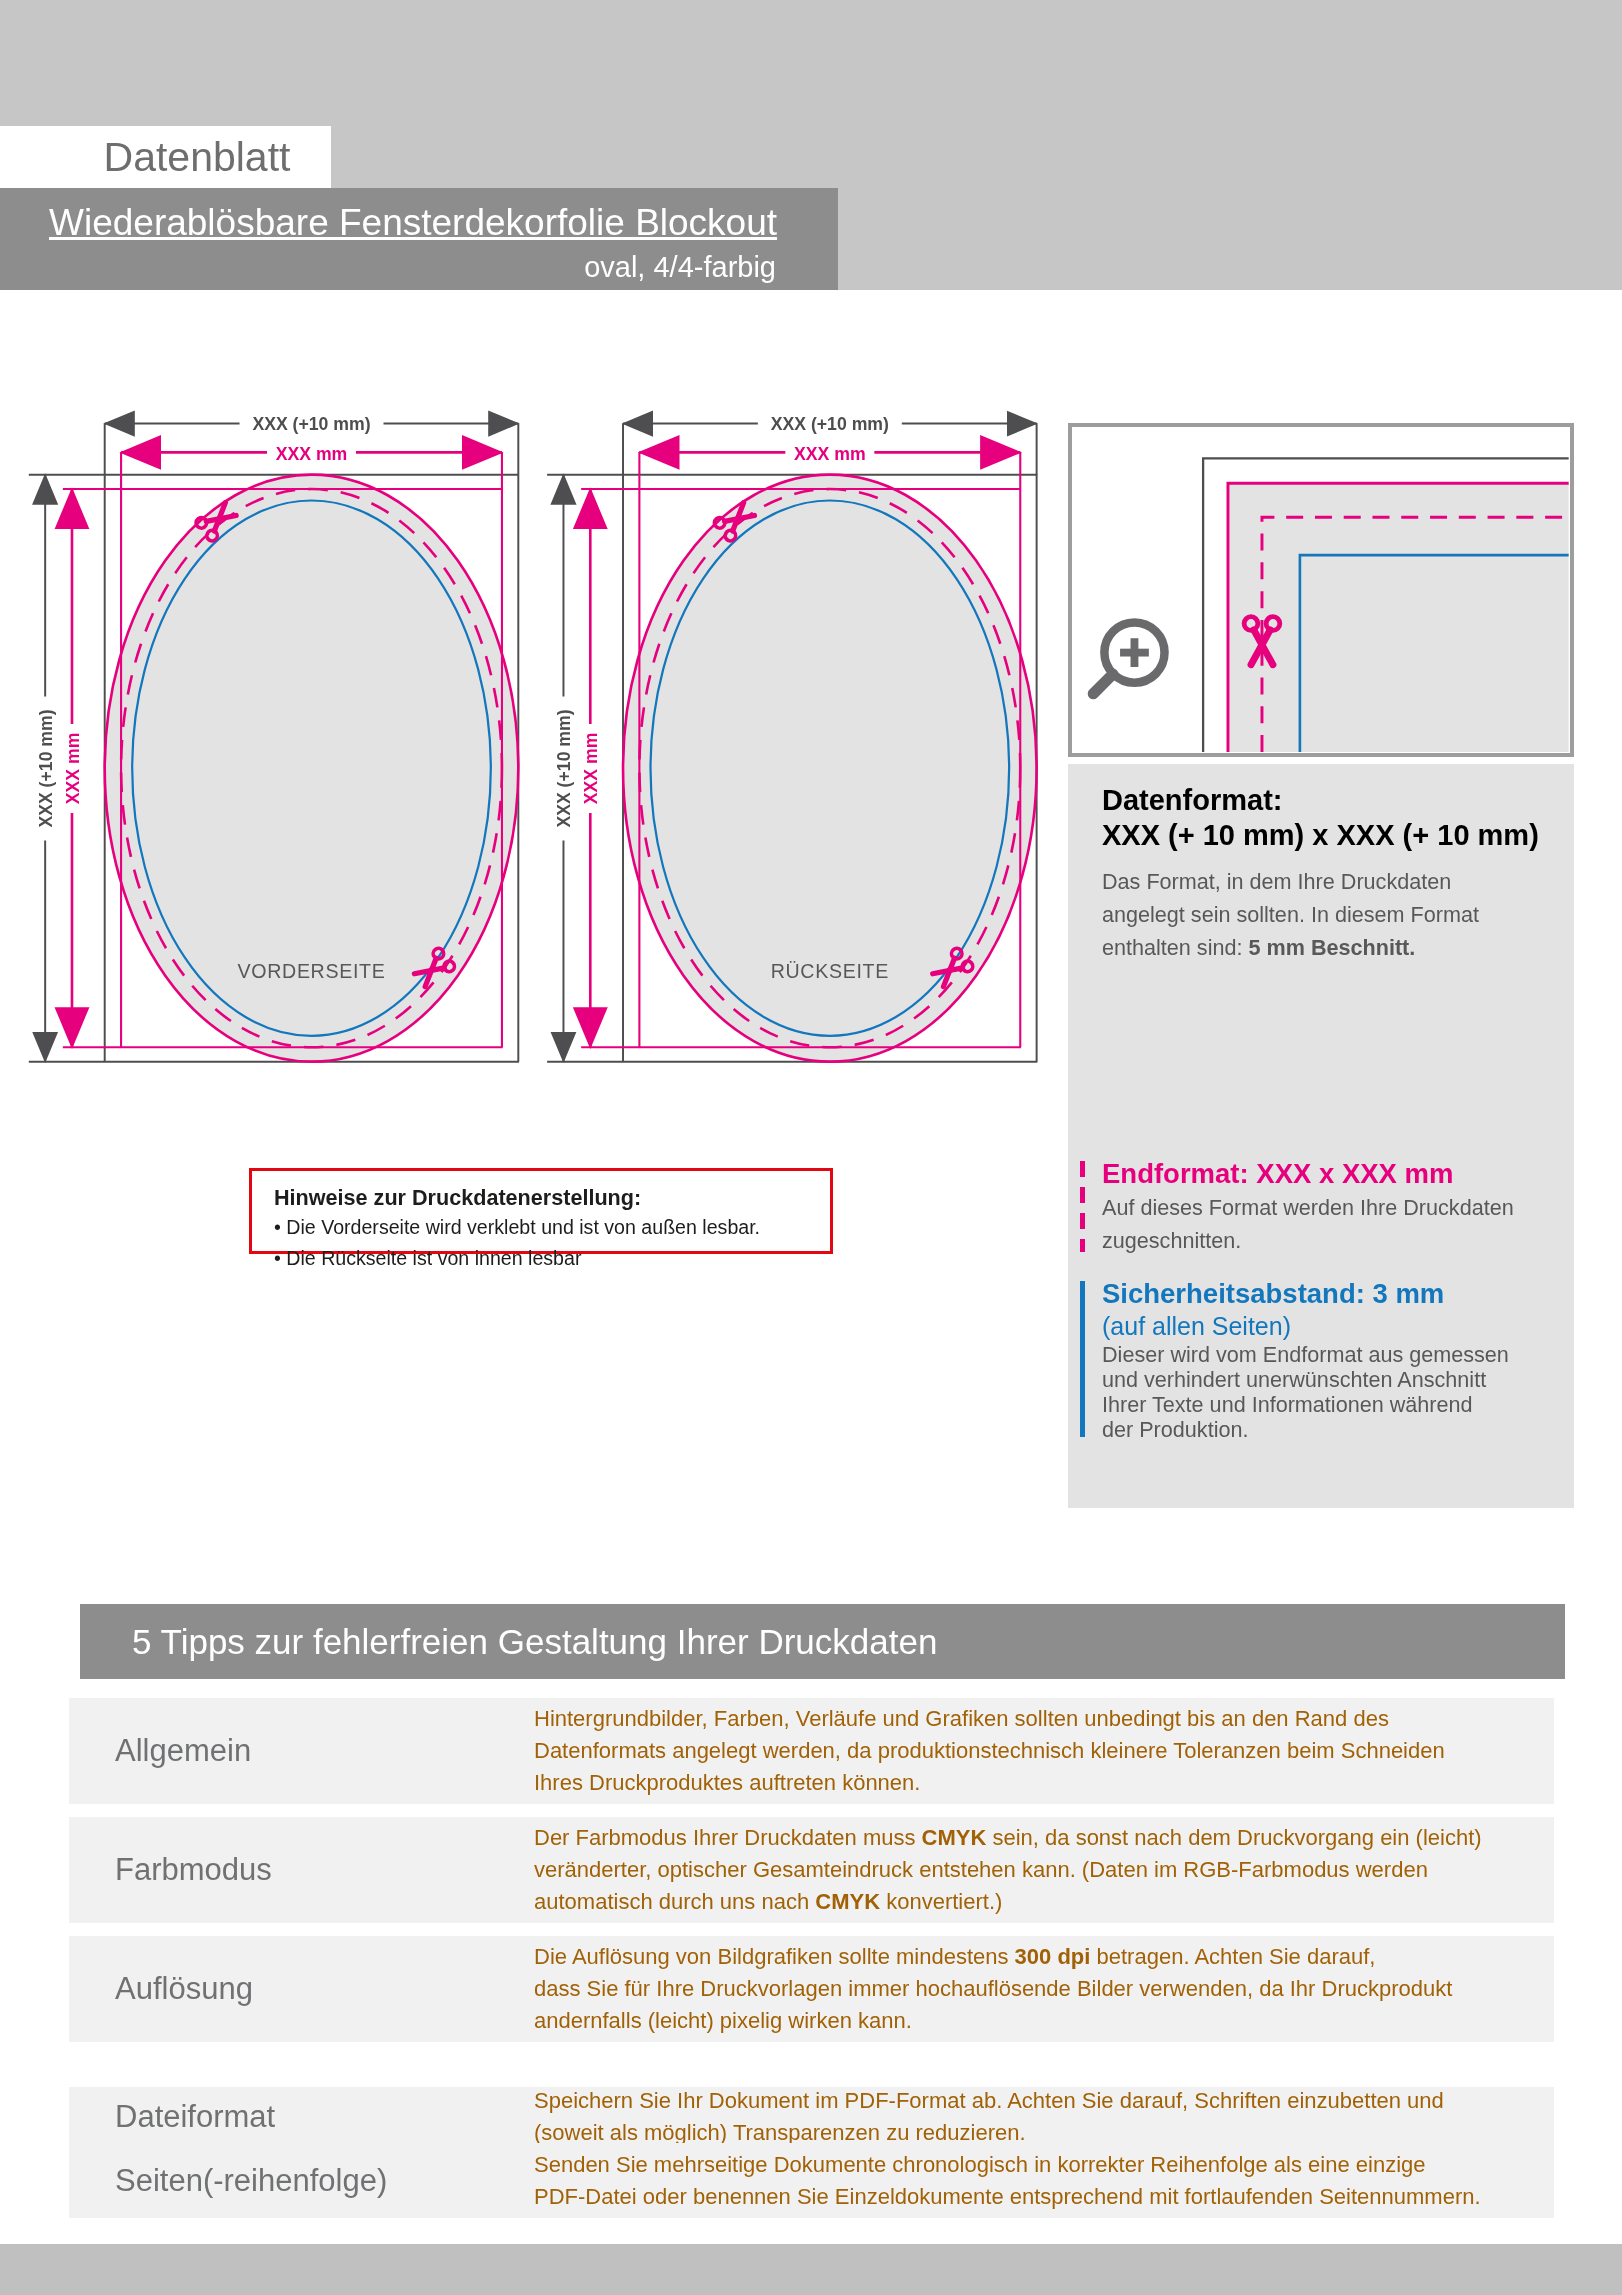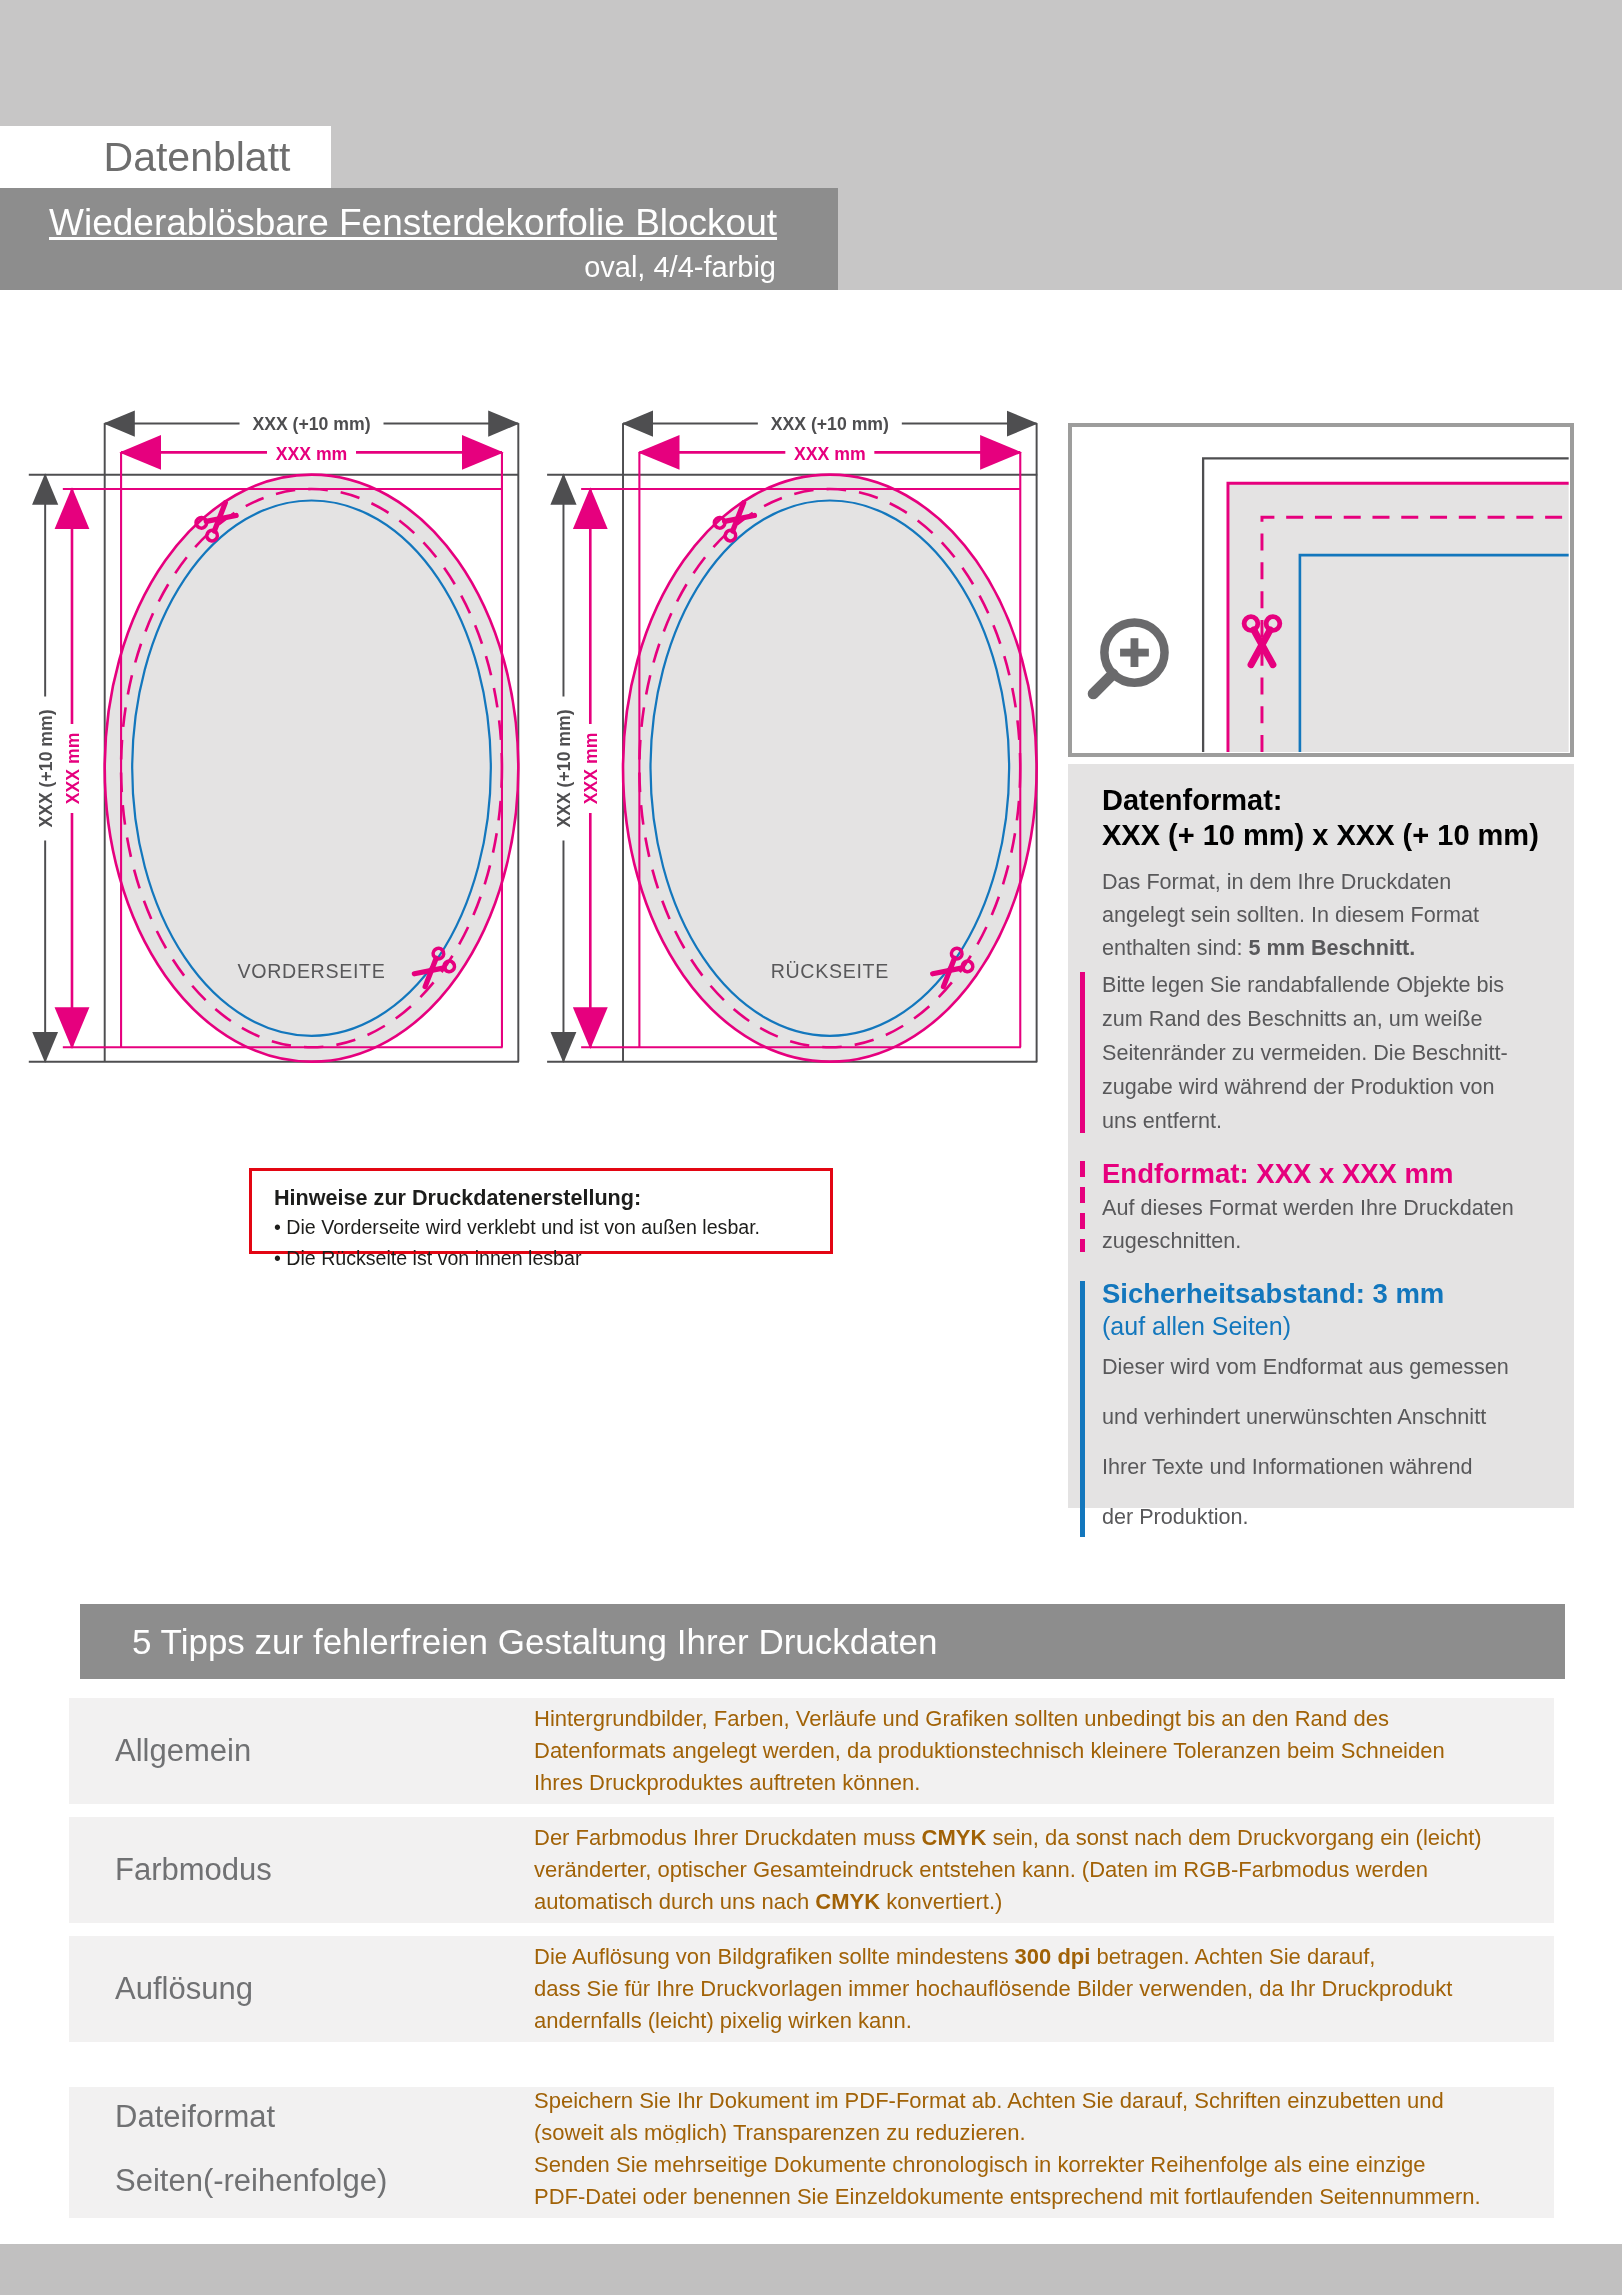--- a/index.html
+++ b/index.html
@@ -161,41 +161,33 @@
   <div class="info-panel"></div>
 
   <div class="panel-sec" style="top:783px">
     <div class="pt">Datenformat:</div>
     <div class="pt">XXX (+ 10 mm) x XXX (+ 10 mm)</div>
     <div class="pb" style="margin-top:12px"><span>Das Format, in dem Ihre Druckdaten
 angelegt sein sollten. In diesem Format
 enthalten sind: </span><span class="b">5 mm Beschnitt.</span></div>
   </div>
 
-  <div class="panel-sec" style="top:968px">
-    <div class="bar solid-m"></div>
-    <div class="pb" style="line-height:34px">Bitte legen Sie randabfallende Objekte bis
-zum Rand des Beschnitts an, um weiße
-Seitenränder zu vermeiden. Die Beschnitt-
-zugabe wird während der Produktion von
-uns entfernt.</div>
-  </div>
 
   <div class="panel-sec" style="top:1157px">
     <div class="bar dash-m"></div>
     <div class="mt">Endformat: XXX x XXX mm</div>
     <div class="pb">Auf dieses Format werden Ihre Druckdaten
 zugeschnitten.</div>
   </div>
 
   <div class="panel-sec" style="top:1277px">
     <div class="bar solid-b"></div>
     <div class="bt">Sicherheitsabstand: 3 mm</div>
     <div class="bsub">(auf allen Seiten)</div>
-    <div class="pb" style="line-height:50px">Dieser wird vom Endformat aus gemessen
+    <div class="pb" style="line-height:25px">Dieser wird vom Endformat aus gemessen
 und verhindert unerwünschten Anschnitt
 Ihrer Texte und Informationen während
 der Produktion.</div>
   </div>
 
   <div class="notes-box">
     <div class="notes-title">Hinweise zur Druckdatenerstellung:</div>
     <div class="notes-item">• Die Vorderseite wird verklebt und ist von außen lesbar.</div>
     <div class="notes-item">• Die Rückseite ist von innen lesbar</div>
   </div>

